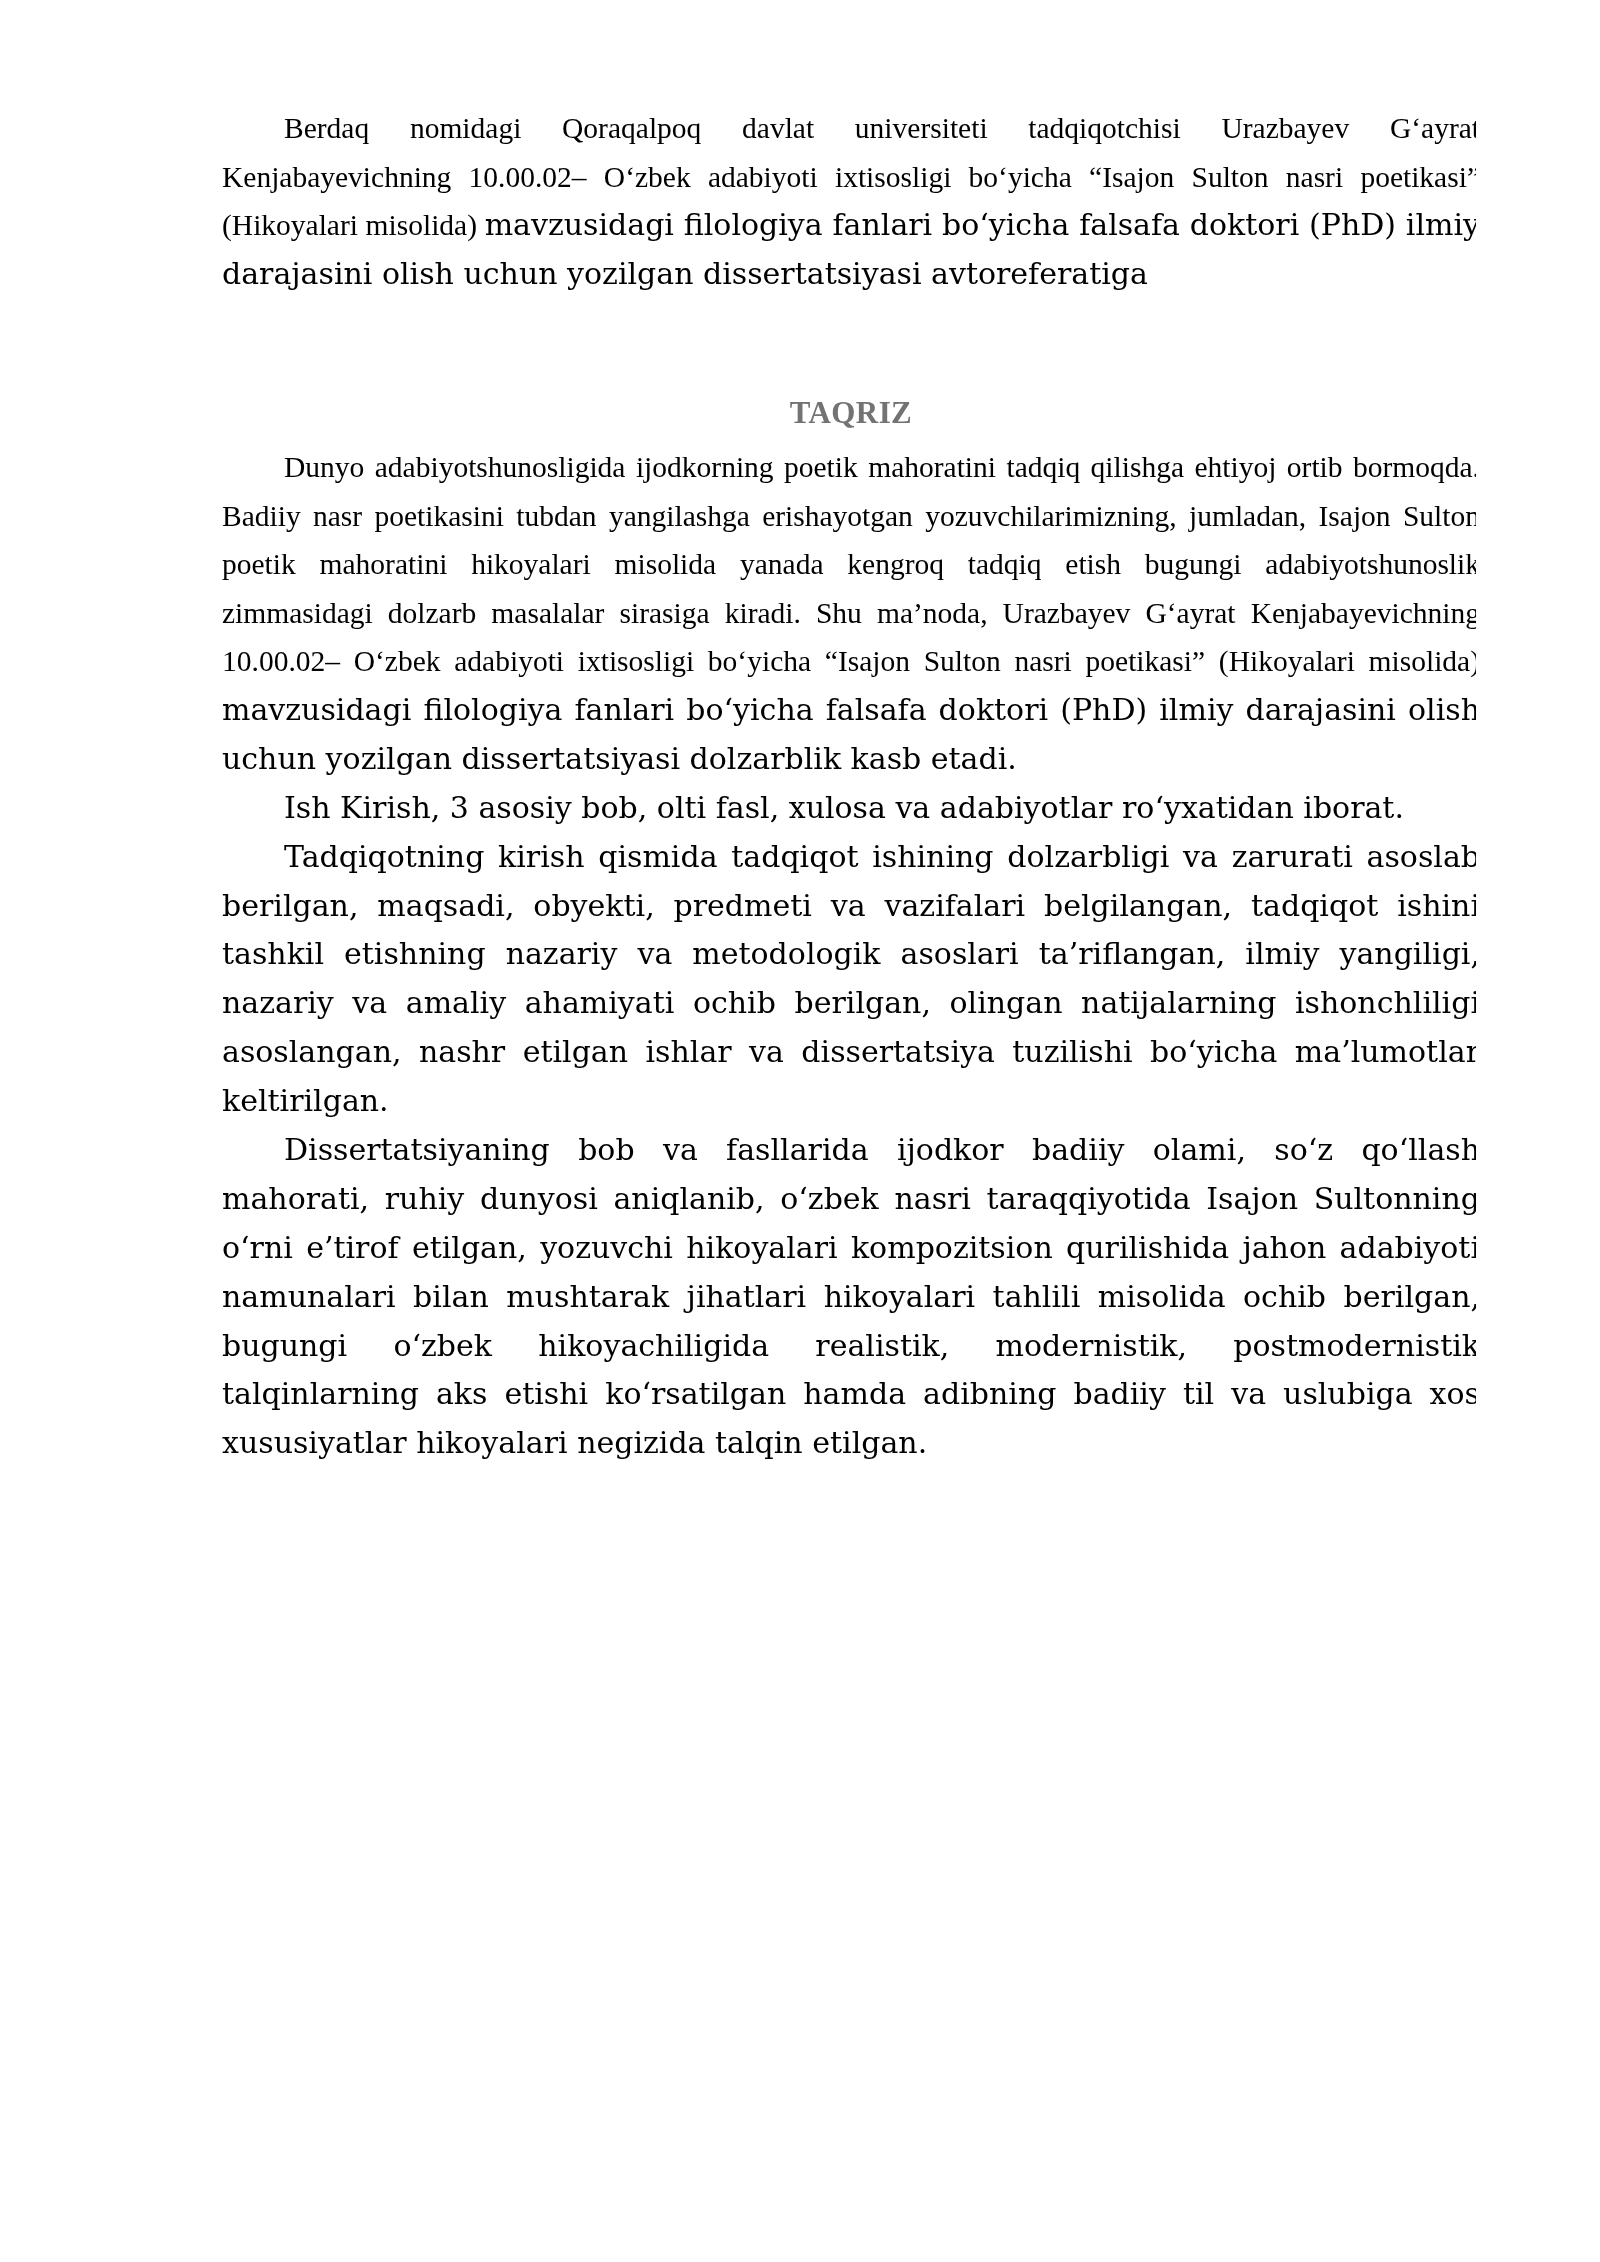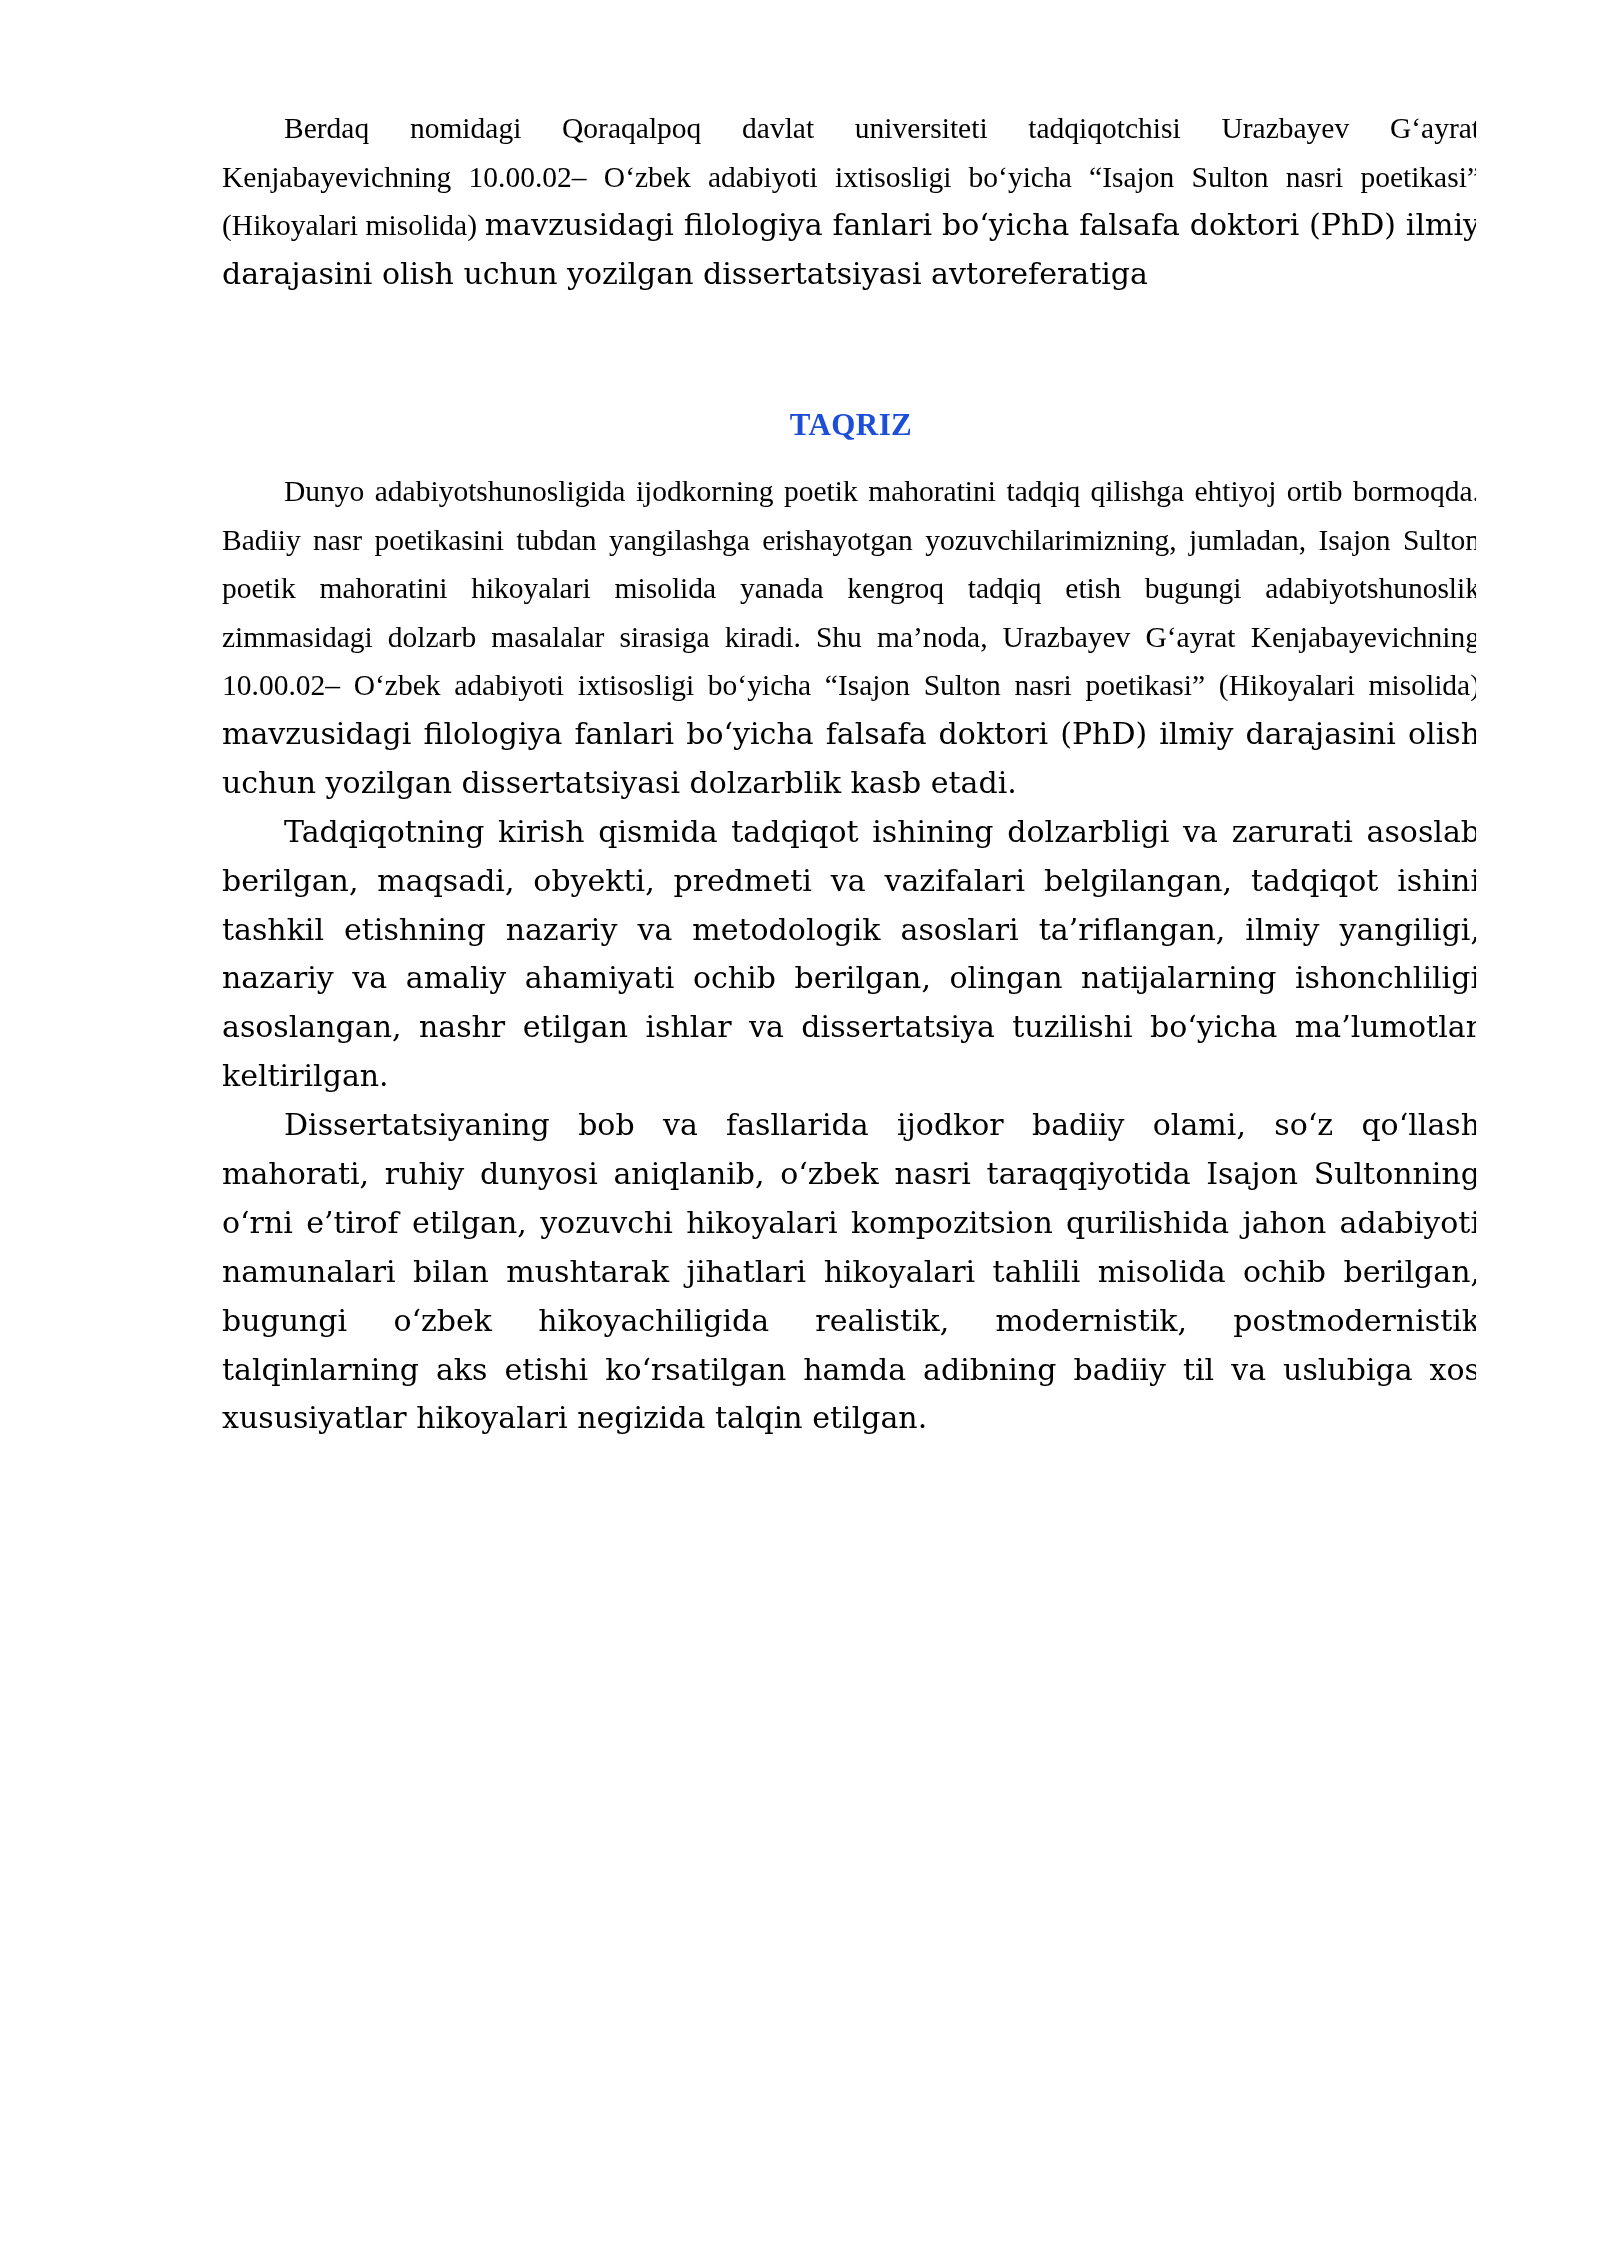--- a/index.html
+++ b/index.html
@@ -34,26 +34,26 @@
     font-family: "Liberation Serif", "DejaVu Serif", serif;
     font-size: 30px;
     -webkit-font-smoothing: antialiased;
   }
 
   p.para.indent {
     text-indent: 62px;
   }
 
   .heading {
-    margin: 16px;
+    margin: 4px;
     text-align: center;
     font-family: "Liberation Serif", "DejaVu Serif", serif;
     font-weight: bold;
     font-size: 31px;
-    color: #1d4ed8;
+    color: #737373;
     letter-spacing: 0.4px;
   }
 
   .gap-after-header { height: 92px; }
   .gap-after-heading { height: 8px; }
 
   .block-narrow {
     font-family: "Liberation Serif", "DejaVu Serif", serif;
     font-size: 29.5px;
     line-height: 1.63;
@@ -78,20 +78,23 @@
     <div class="gap-after-header"></div>
 
     <h1 class="heading">TAQRIZ</h1>
 
     <div class="gap-after-heading"></div>
 
     <p class="para indent">
       <span class="block-narrow">Dunyo adabiyotshunosligida ijodkorning poetik mahoratini tadqiq qilishga ehtiyoj ortib bormoqda. Badiiy nasr poetikasini tubdan yangilashga erishayotgan yozuvchilarimizning, jumladan, Isajon Sulton poetik mahoratini hikoyalari misolida yanada kengroq tadqiq etish bugungi adabiyotshunoslik zimmasidagi dolzarb masalalar sirasiga kiradi. Shu ma’noda, Urazbayev G‘ayrat Kenjabayevichning 10.00.02– O‘zbek adabiyoti ixtisosligi bo‘yicha “Isajon Sulton nasri poetikasi” (Hikoyalari misolida) </span><span class="block-wide">mavzusidagi filologiya fanlari bo‘yicha falsafa doktori (PhD) ilmiy darajasini olish uchun yozilgan dissertatsiyasi dolzarblik kasb etadi.</span>
     </p>
 
+    <p class="para indent">
+      <span class="block-wide">Ish Kirish, 3 asosiy bob, olti fasl, xulosa va adabiyotlar ro‘yxatidan iborat.</span>
+    </p>
 
     <p class="para indent">
       <span class="block-wide">Tadqiqotning kirish qismida tadqiqot ishining dolzarbligi va zarurati asoslab berilgan, maqsadi, obyekti, predmeti va vazifalari belgilangan, tadqiqot ishini tashkil etishning nazariy va metodologik asoslari ta’riflangan, ilmiy yangiligi, nazariy va amaliy ahamiyati ochib berilgan, olingan natijalarning ishonchliligi asoslangan, nashr etilgan ishlar va dissertatsiya tuzilishi bo‘yicha ma’lumotlar keltirilgan.</span>
     </p>
 
     <p class="para indent">
       <span class="block-wide">Dissertatsiyaning bob va fasllarida ijodkor badiiy olami, so‘z qo‘llash mahorati, ruhiy dunyosi aniqlanib, o‘zbek nasri taraqqiyotida Isajon Sultonning o‘rni e’tirof etilgan, yozuvchi hikoyalari kompozitsion qurilishida jahon adabiyoti namunalari bilan mushtarak jihatlari hikoyalari tahlili misolida ochib berilgan, bugungi o‘zbek hikoyachiligida realistik, modernistik, postmodernistik talqinlarning aks etishi ko‘rsatilgan hamda adibning badiiy til va uslubiga xos xususiyatlar hikoyalari negizida talqin etilgan.</span>
     </p>
 
   </div>

